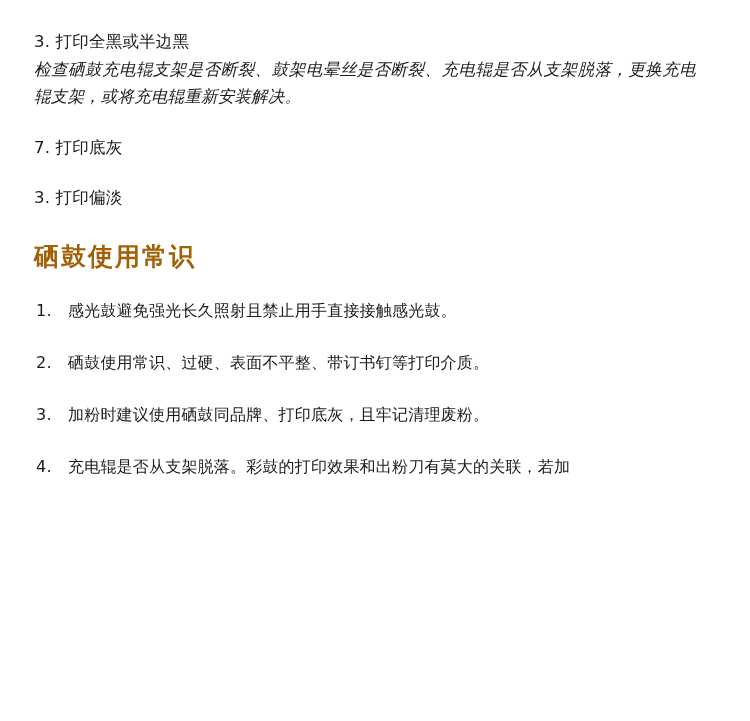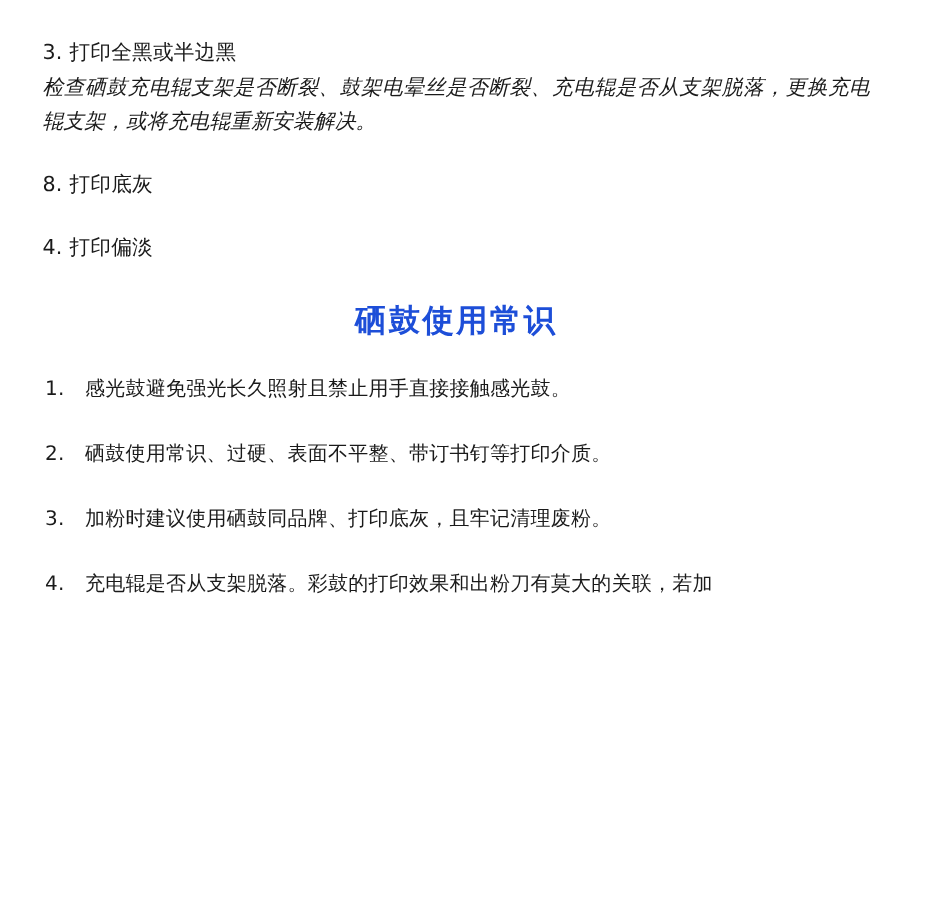--- a/index.html
+++ b/index.html
@@ -33,22 +33,22 @@
   .sec-body {
     font-size: 16.5px;
     line-height: 1.62;
     margin: 0;
     text-align: justify;
     text-justify: inter-ideograph;
     letter-spacing: 0.2px;
     font-style: italic;
   }
   .heading-red {
-    text-align: center;
-    color: #1d4ed8;
+    text-align: left;
+    color: #a16207;
     font-size: 25px;
     font-weight: bold;
     letter-spacing: 2px;
     margin: 30px 0 26px 0;
     font-family: "DejaVu Sans", "Liberation Sans", sans-serif;
   }
   .tips-list {
     margin: 0;
     padding: 0;
     list-style: none;
@@ -77,25 +77,25 @@
 <body>
 
 <div class="page">
 
   <div class="section">
     <p class="sec-title">3. 打印全黑或半边黑</p>
     <p class="sec-body">检查硒鼓充电辊支架是否断裂、鼓架电晕丝是否断裂、充电辊是否从支架脱落，更换充电辊支架，或将充电辊重新安装解决。</p>
   </div>
 
   <div class="section">
-    <p class="sec-title">8. 打印底灰</p>
+    <p class="sec-title">7. 打印底灰</p>
   </div>
 
   <div class="section">
-    <p class="sec-title">4. 打印偏淡</p>
+    <p class="sec-title">3. 打印偏淡</p>
   </div>
 
   <h2 class="heading-red">硒鼓使用常识</h2>
 
   <ul class="tips-list">
     <li class="tip-item">
       <span class="tip-num">1.</span>
       <span class="tip-text">感光鼓避免强光长久照射且禁止用手直接接触感光鼓。</span>
     </li>
     <li class="tip-item">

